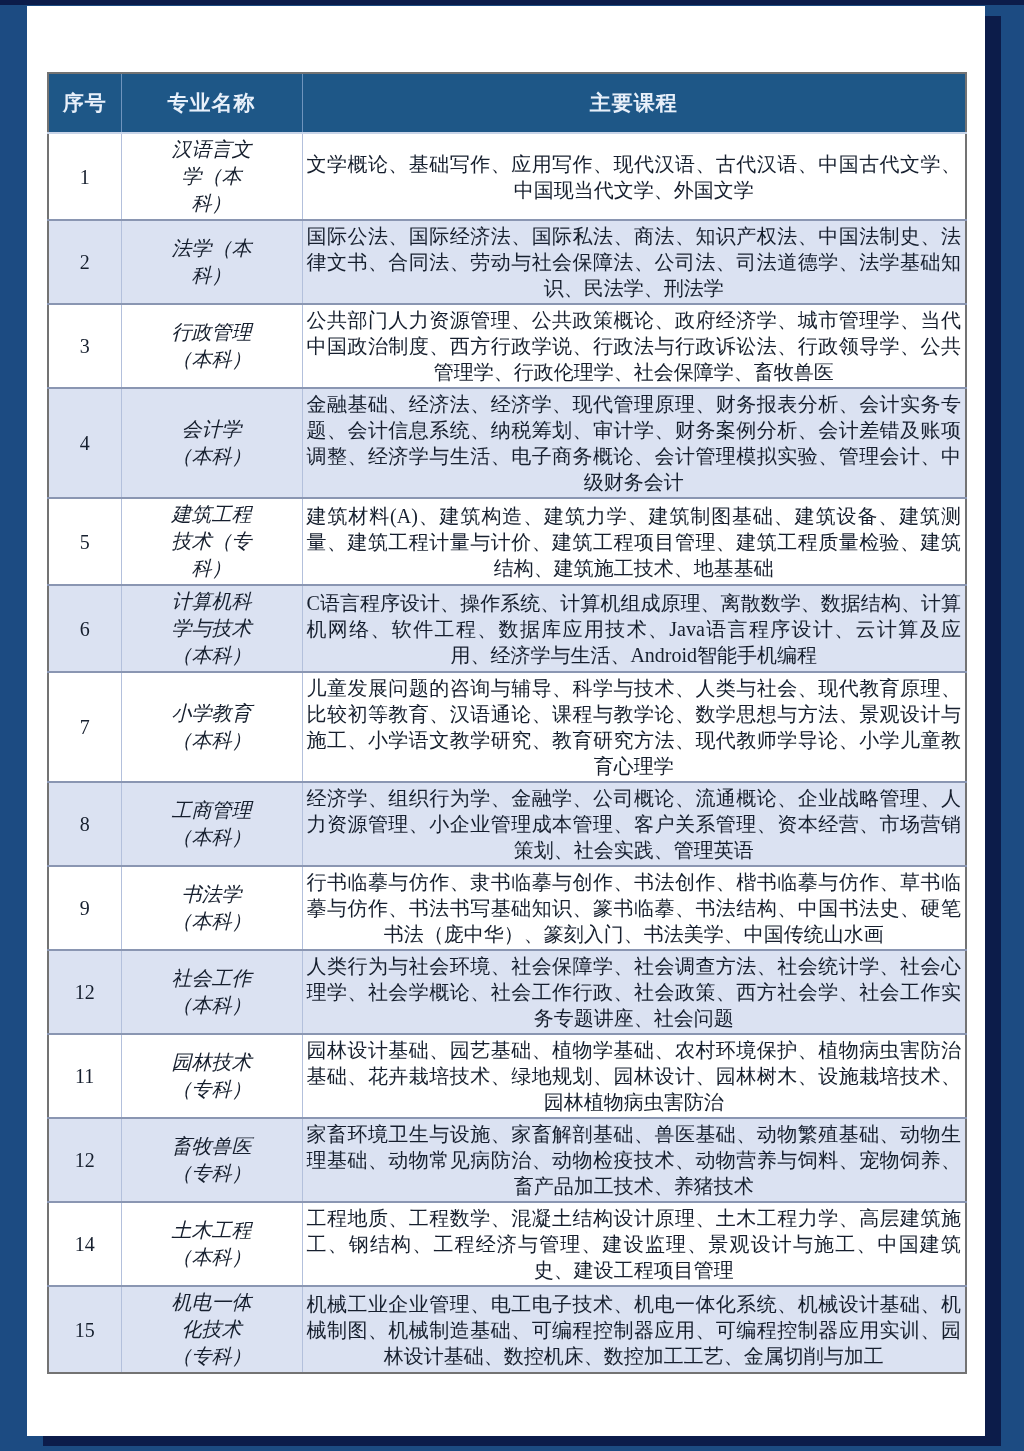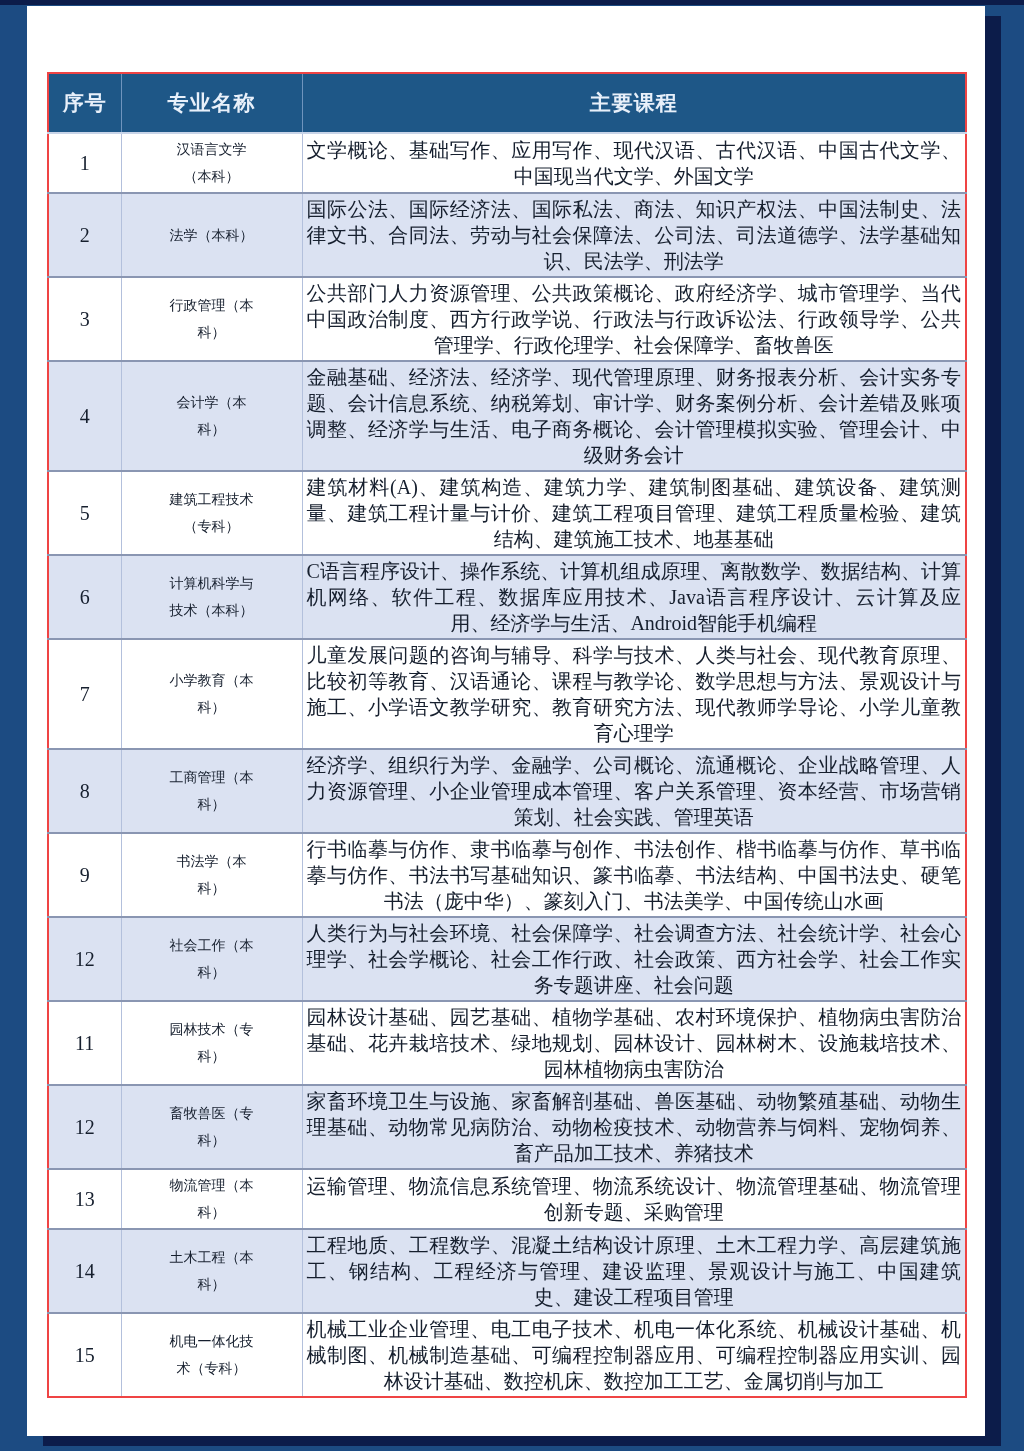--- a/index.html
+++ b/index.html
@@ -28,21 +28,21 @@
     width: 958px;
     height: 1430px;
     background: #ffffff;
     box-shadow: 16px 10px 0 #0c1c4a;
   }
   table.majors {
     border-collapse: collapse;
     table-layout: fixed;
     width: 918px;
     margin: 66px 0 0 20px;
-    border: 2px solid #ef4444;
+    border: 2px solid #737373;
     color: #161f2e;
   }
   table.majors col.c1 { width: 73px; }
   table.majors col.c2 { width: 181px; }
   table.majors col.c3 { width: 664px; }
 
   table.majors th {
     background: #1e5787;
     color: #e8f0fa;
     font-size: 21px;
@@ -70,22 +70,23 @@
 
   td.cell-index {
     text-align: center;
     font-size: 20px;
   }
   td.cell-major { text-align: center; }
   .major-inner {
     max-width: 86px;
     margin: 0 auto;
     text-align: center;
-    font-size: 14px;
+    font-size: 20px;
     line-height: 27px;
+    font-style: italic;
   }
   td.cell-courses {
     font-size: 19px;
     line-height: 26px;
     text-align: justify;
     text-align-last: center;
     text-justify: inter-ideograph;
     padding: 3px 8px;
   }
 </style>
@@ -198,27 +199,20 @@
   </tr>
 
   <tr>
     <td class="cell-index">12</td>
     <td class="cell-major">
       <div class="major-inner">畜牧兽医（专科）</div>
     </td>
     <td class="cell-courses">家畜环境卫生与设施、家畜解剖基础、兽医基础、动物繁殖基础、动物生理基础、动物常见病防治、动物检疫技术、动物营养与饲料、宠物饲养、畜产品加工技术、养猪技术</td>
   </tr>
 
-  <tr>
-    <td class="cell-index">13</td>
-    <td class="cell-major">
-      <div class="major-inner">物流管理（本科）</div>
-    </td>
-    <td class="cell-courses">运输管理、物流信息系统管理、物流系统设计、物流管理基础、物流管理创新专题、采购管理</td>
-  </tr>
 
   <tr>
     <td class="cell-index">14</td>
     <td class="cell-major">
       <div class="major-inner">土木工程（本科）</div>
     </td>
     <td class="cell-courses">工程地质、工程数学、混凝土结构设计原理、土木工程力学、高层建筑施工、钢结构、工程经济与管理、建设监理、景观设计与施工、中国建筑史、建设工程项目管理</td>
   </tr>
 
   <tr>

